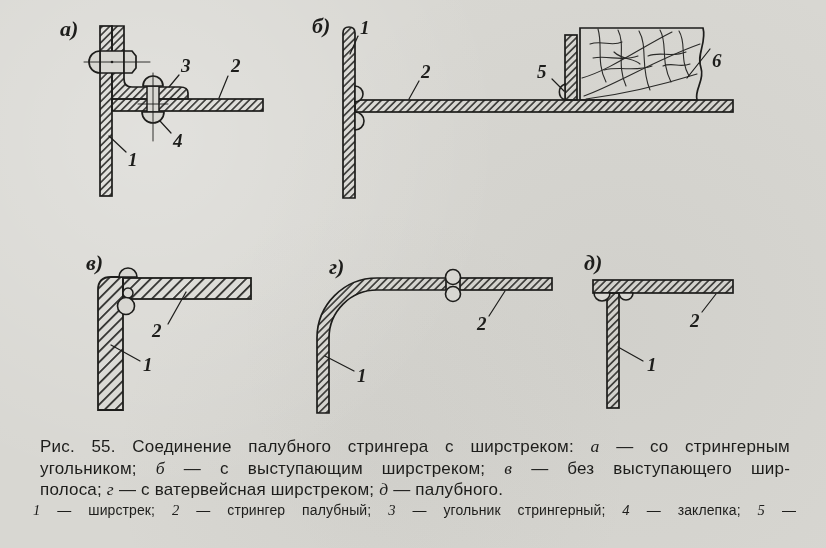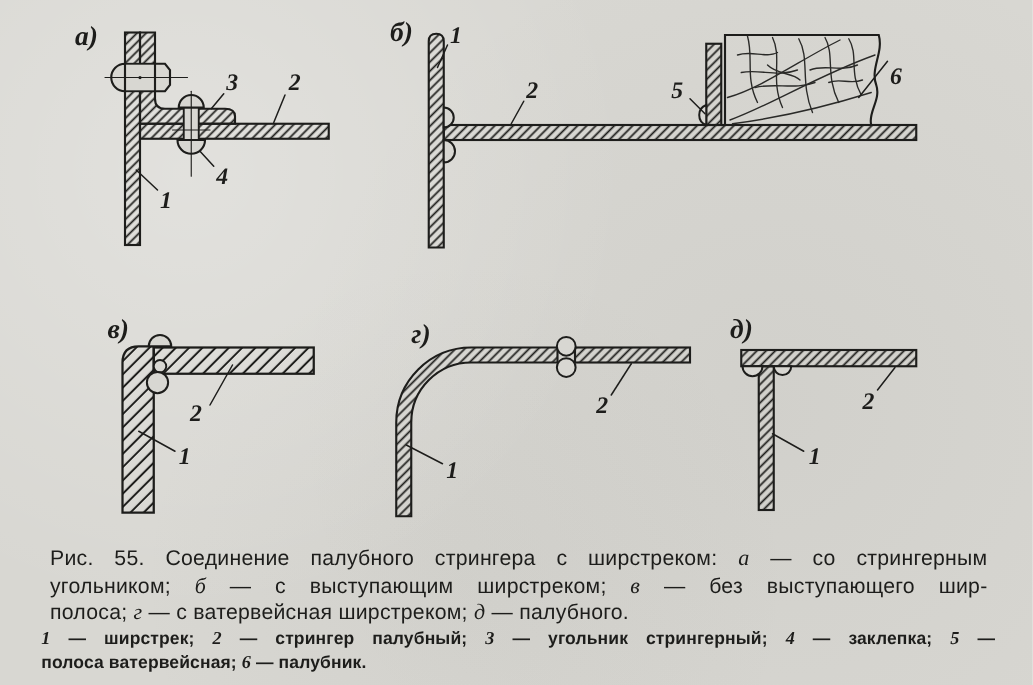--- a/index.html
+++ b/index.html
@@ -23,21 +23,21 @@
   .fig-letter{font-size:22px;font-weight:600;}
   .fig-num{font-size:19px;font-weight:600;}
   .caption{
     position:absolute;left:40px;right:36px;top:436px;
     font-size:17px;line-height:20.5px;
     letter-spacing:0.2px;
   }
   .legend{
     position:absolute;left:33px;right:30px;top:502px;
     font-size:14px;line-height:17.5px;
-    font-weight:700;
+    font-weight:400;
     letter-spacing:0.1px;
   }
   .cap-line{white-space:nowrap;}
   .just{text-align:justify;text-align-last:justify;white-space:normal;}
   .it{
     font-family:"Liberation Serif","DejaVu Serif",serif;
     font-style:italic;
     font-size:1.04em;
   }
 </style>
@@ -166,16 +166,15 @@
   
   <div class="caption">
     <div class="cap-line just"><span>Рис. 55. Соединение палубного стрингера с ширстреком: </span><span class="it">а</span><span> — со стрингерным</span></div>
     <div class="cap-line just"><span>угольником; </span><span class="it">б</span><span> — с выступающим ширстреком; </span><span class="it">в</span><span> — без выступающего шир-</span></div>
     <div class="cap-line"><span>полоса; </span><span class="it">г</span><span> — с ватервейсная ширстреком; </span><span class="it">д</span><span> — палубного.</span></div>
   </div>
 
   
   <div class="legend">
     <div class="cap-line just"><span class="it">1</span><span> — ширстрек;  </span><span class="it">2</span><span> — стрингер палубный;  </span><span class="it">3</span><span> — угольник стрингерный;  </span><span class="it">4</span><span> — заклепка;  </span><span class="it">5</span><span> —</span></div>
-    <div class="cap-line"><span>полоса ватервейсная; </span><span class="it">6</span><span> — палубник.</span></div>
   </div>
 
 </div>
 
 </body></html>

